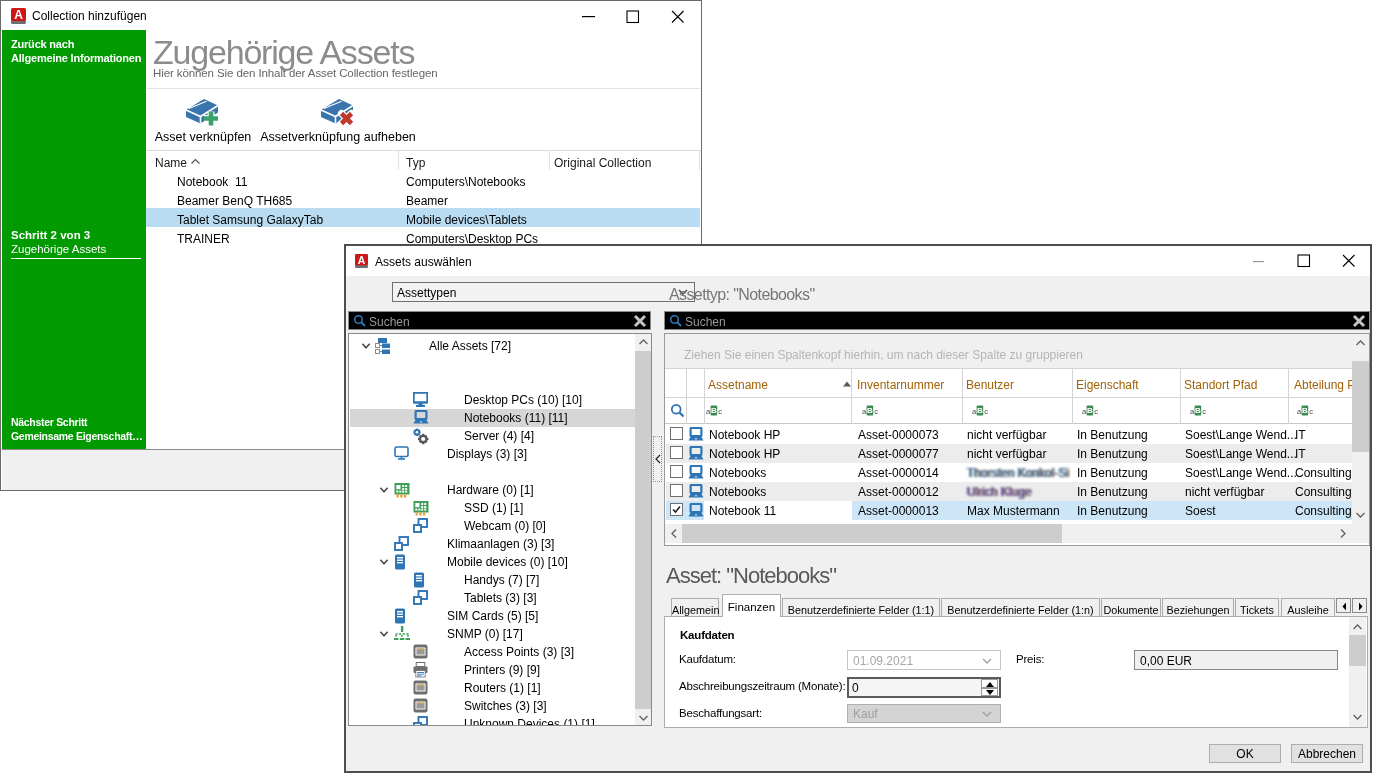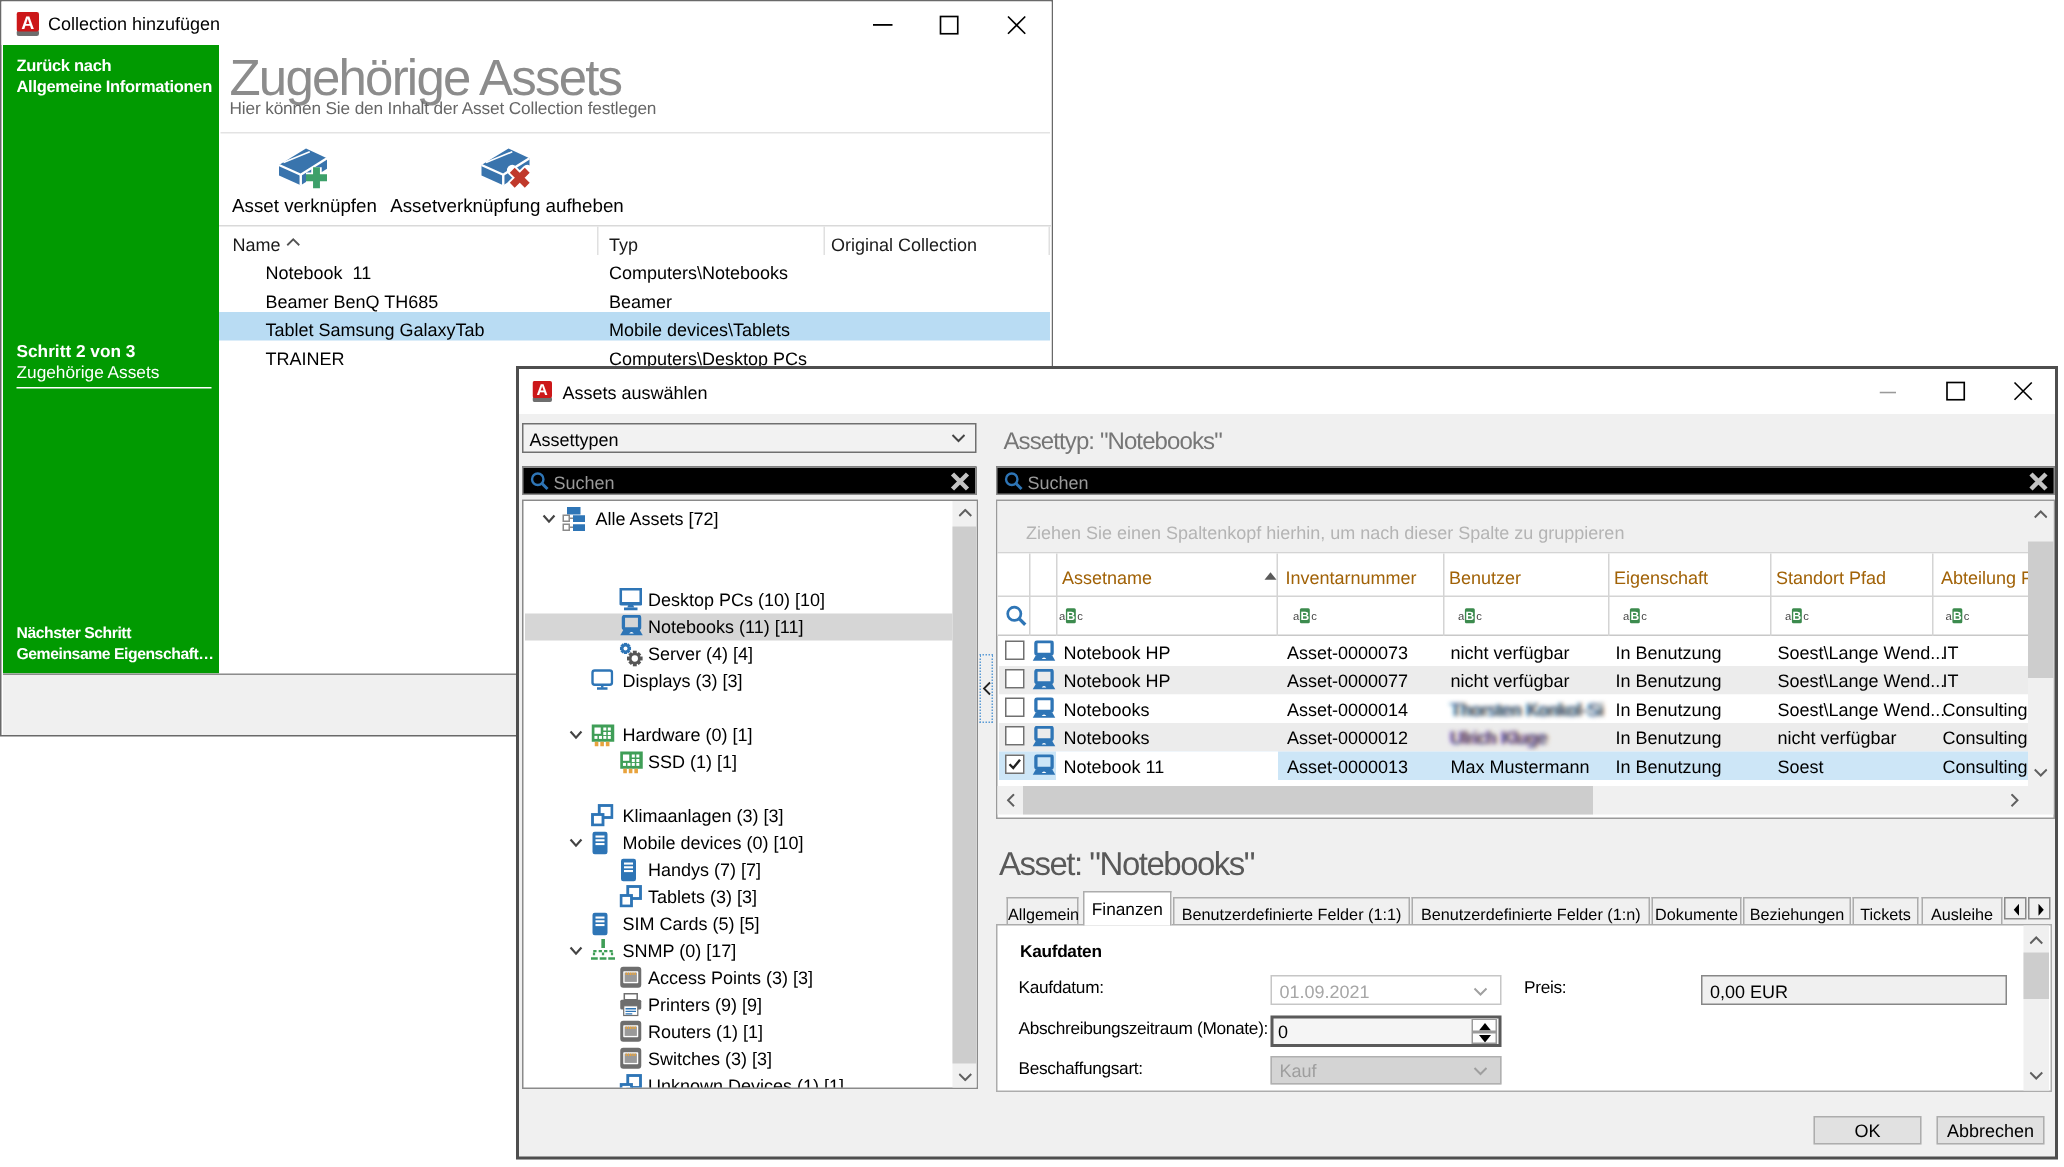--- a/index.html
+++ b/index.html
@@ -31,25 +31,25 @@
 #w1 .gv { position:absolute; top:0; height:19px; border-left:1px solid #e0e0e0; }
 #w1 .grow { position:absolute; left:0px; width:554px; height:19px; }
 #w1 .grow .c1 { position:absolute; left:31px; top:5px; }
 #w1 .grow .c2 { position:absolute; left:260px; top:5px; }
 #w1 .footer { position:absolute; left:1px; top:448px; width:700px; height:41px; background:#f0f0f0; border-top:1px solid #8c8c8c; }
 
 #w2 { position:absolute; left:344px; top:244px; width:1028px; height:529px; background:#f0f0f0; border:2px solid #4e4e4e; }
 #w2 .titlebar { position:absolute; left:0; top:0; width:100%; height:30px; background:#fff; }
 #w2 .title { position:absolute; left:29px; top:9px; font-size:12px; }
 
-.combo { position:absolute; background:#f2f2f2; border:1px solid #707070; }
+.combo { position:absolute; background:#f2f2f2; border:1px solid #707070;margin-left:44px; }
 .sbox { position:absolute; background:#000000; border:1px solid #8a8a8a; }
 #tree { position:absolute; left:2px; top:87px; width:304px; height:393px; background:#fff; border:1px solid #8a8a8a; overflow:hidden; }
 .trow { position:absolute; left:1px; width:285px; height:18px; }
-.trow .txt { position:absolute; top:2px; font-size:12px; color:#000; }
+.trow .txt { position:absolute; top:2px; font-size:12px; color:#000;margin-left:32px; }
 .chev { position:absolute; width:10px; height:10px; }
 .ticon { position:absolute; top:1px; }
 
 #g2 { position:absolute; left:318px; top:87px; width:706px; height:213px; background:#fff; border:1px solid #9a9a9a; }
 .g2hd { position:absolute; font-size:12px; color:#a16207; }
 .g2v { position:absolute; border-left:1px solid #d4d4d4; }
 .g2row { position:absolute; left:1px; width:687px; height:19px; }
 .cell { position:absolute; top:3px; white-space:nowrap; }
 .cb { position:absolute; width:13px; height:13px; background:#fff; border:1px solid #707070; }
 
@@ -289,20 +289,27 @@
 <rect x="2.3" y="8.6" width="2" height="2" fill="#fff"></rect>
             <rect x="5.3" y="8.6" width="2" height="2" fill="#fff"></rect>
             <rect x="8.2" y="8.6" width="2" height="2" fill="#fff"></rect>
             <rect x="11.2" y="8.6" width="2" height="2" fill="#fff"></rect>
 <rect x="2.5" y="12.5" width="2.4" height="3" fill="#e8a33d"></rect>
             <rect x="6.2" y="12.5" width="2.4" height="3" fill="#e8a33d"></rect>
             <rect x="9.9" y="12.5" width="2.4" height="3" fill="#e8a33d"></rect>
 </svg></span>
         <span class="txt" style="left:82px">SSD (1) [1]</span>
       </div>
+<div class="trow" style="top:183px;">
+        <span class="ticon" style="left:63px"><svg width="15" height="15" viewBox="0 0 15 15">
+<rect x="5.5" y="1" width="8.5" height="8" fill="none" stroke="#2e75b6" stroke-width="1.9"></rect>
+<rect x="1" y="7" width="7" height="7" fill="#fff" stroke="#2e75b6" stroke-width="1.9"></rect>
+</svg></span>
+        <span class="txt" style="left:82px">Webcam (0) [0]</span>
+      </div>
 <div class="trow" style="top:201px;">
         <span class="ticon" style="left:44px"><svg width="15" height="15" viewBox="0 0 15 15">
 <rect x="5.5" y="1" width="8.5" height="8" fill="none" stroke="#2e75b6" stroke-width="1.9"></rect>
 <rect x="1" y="7" width="7" height="7" fill="#fff" stroke="#2e75b6" stroke-width="1.9"></rect>
 </svg></span>
         <span class="txt" style="left:65px">Klimaanlagen (3) [3]</span>
       </div>
 <div class="trow" style="top:219px;">
         <svg class="chev" style="left:29px;top:4px" width="11" height="11" viewBox="0 0 11 11">
           <path d="M1.5 3 L5.5 7.5 L9.5 3" fill="none" stroke="#444" stroke-width="1.6"></path>

